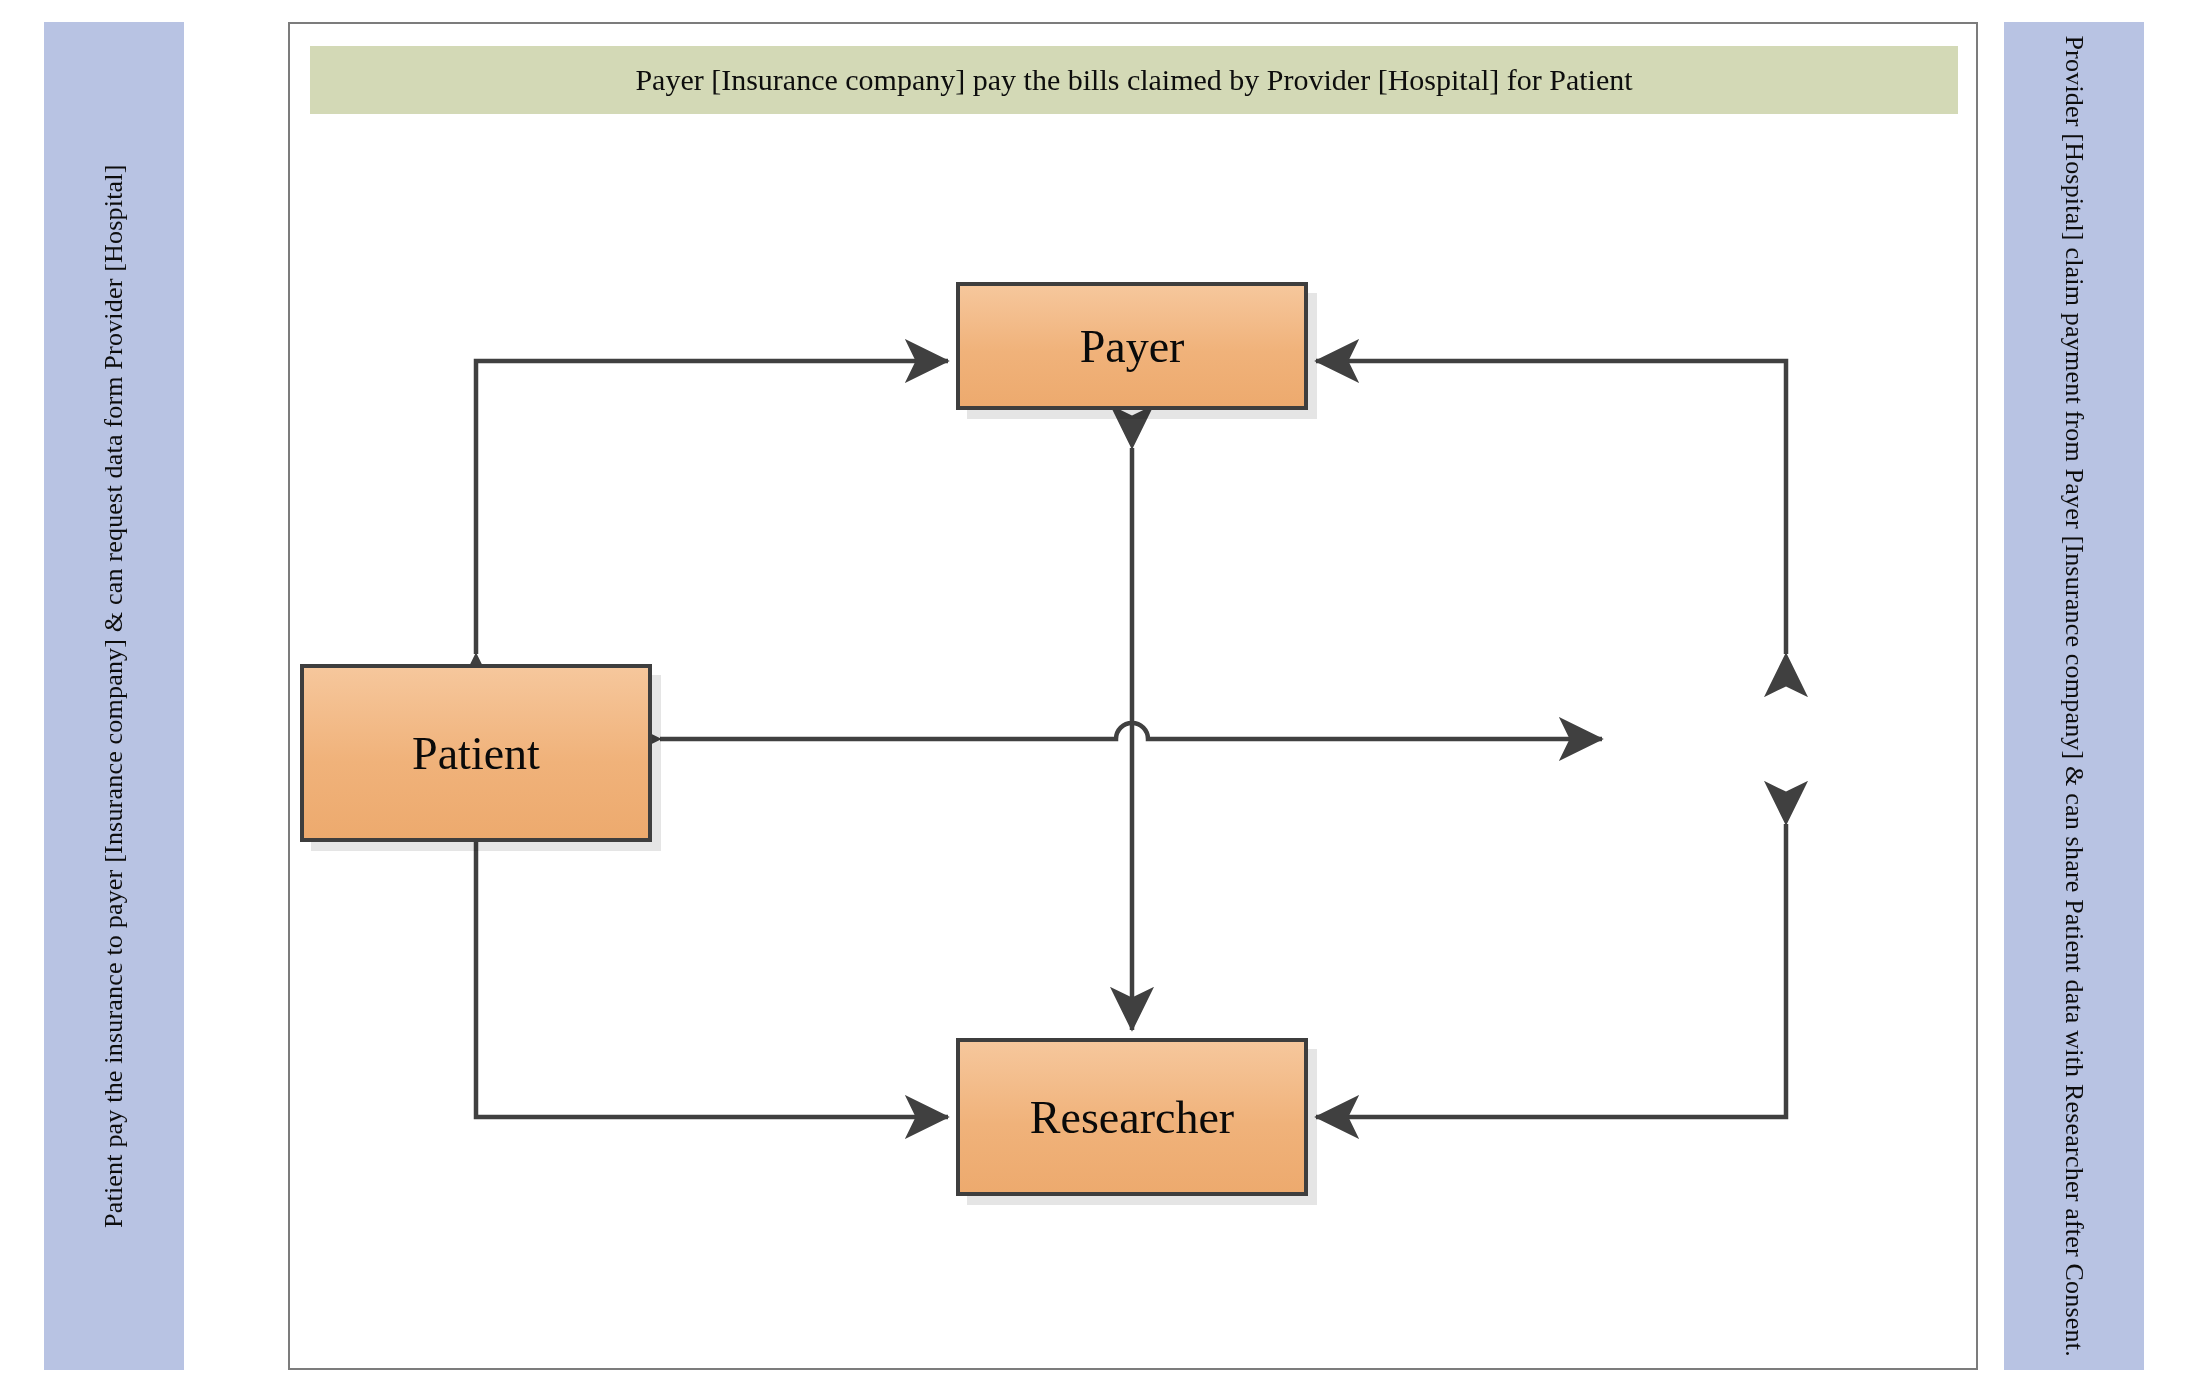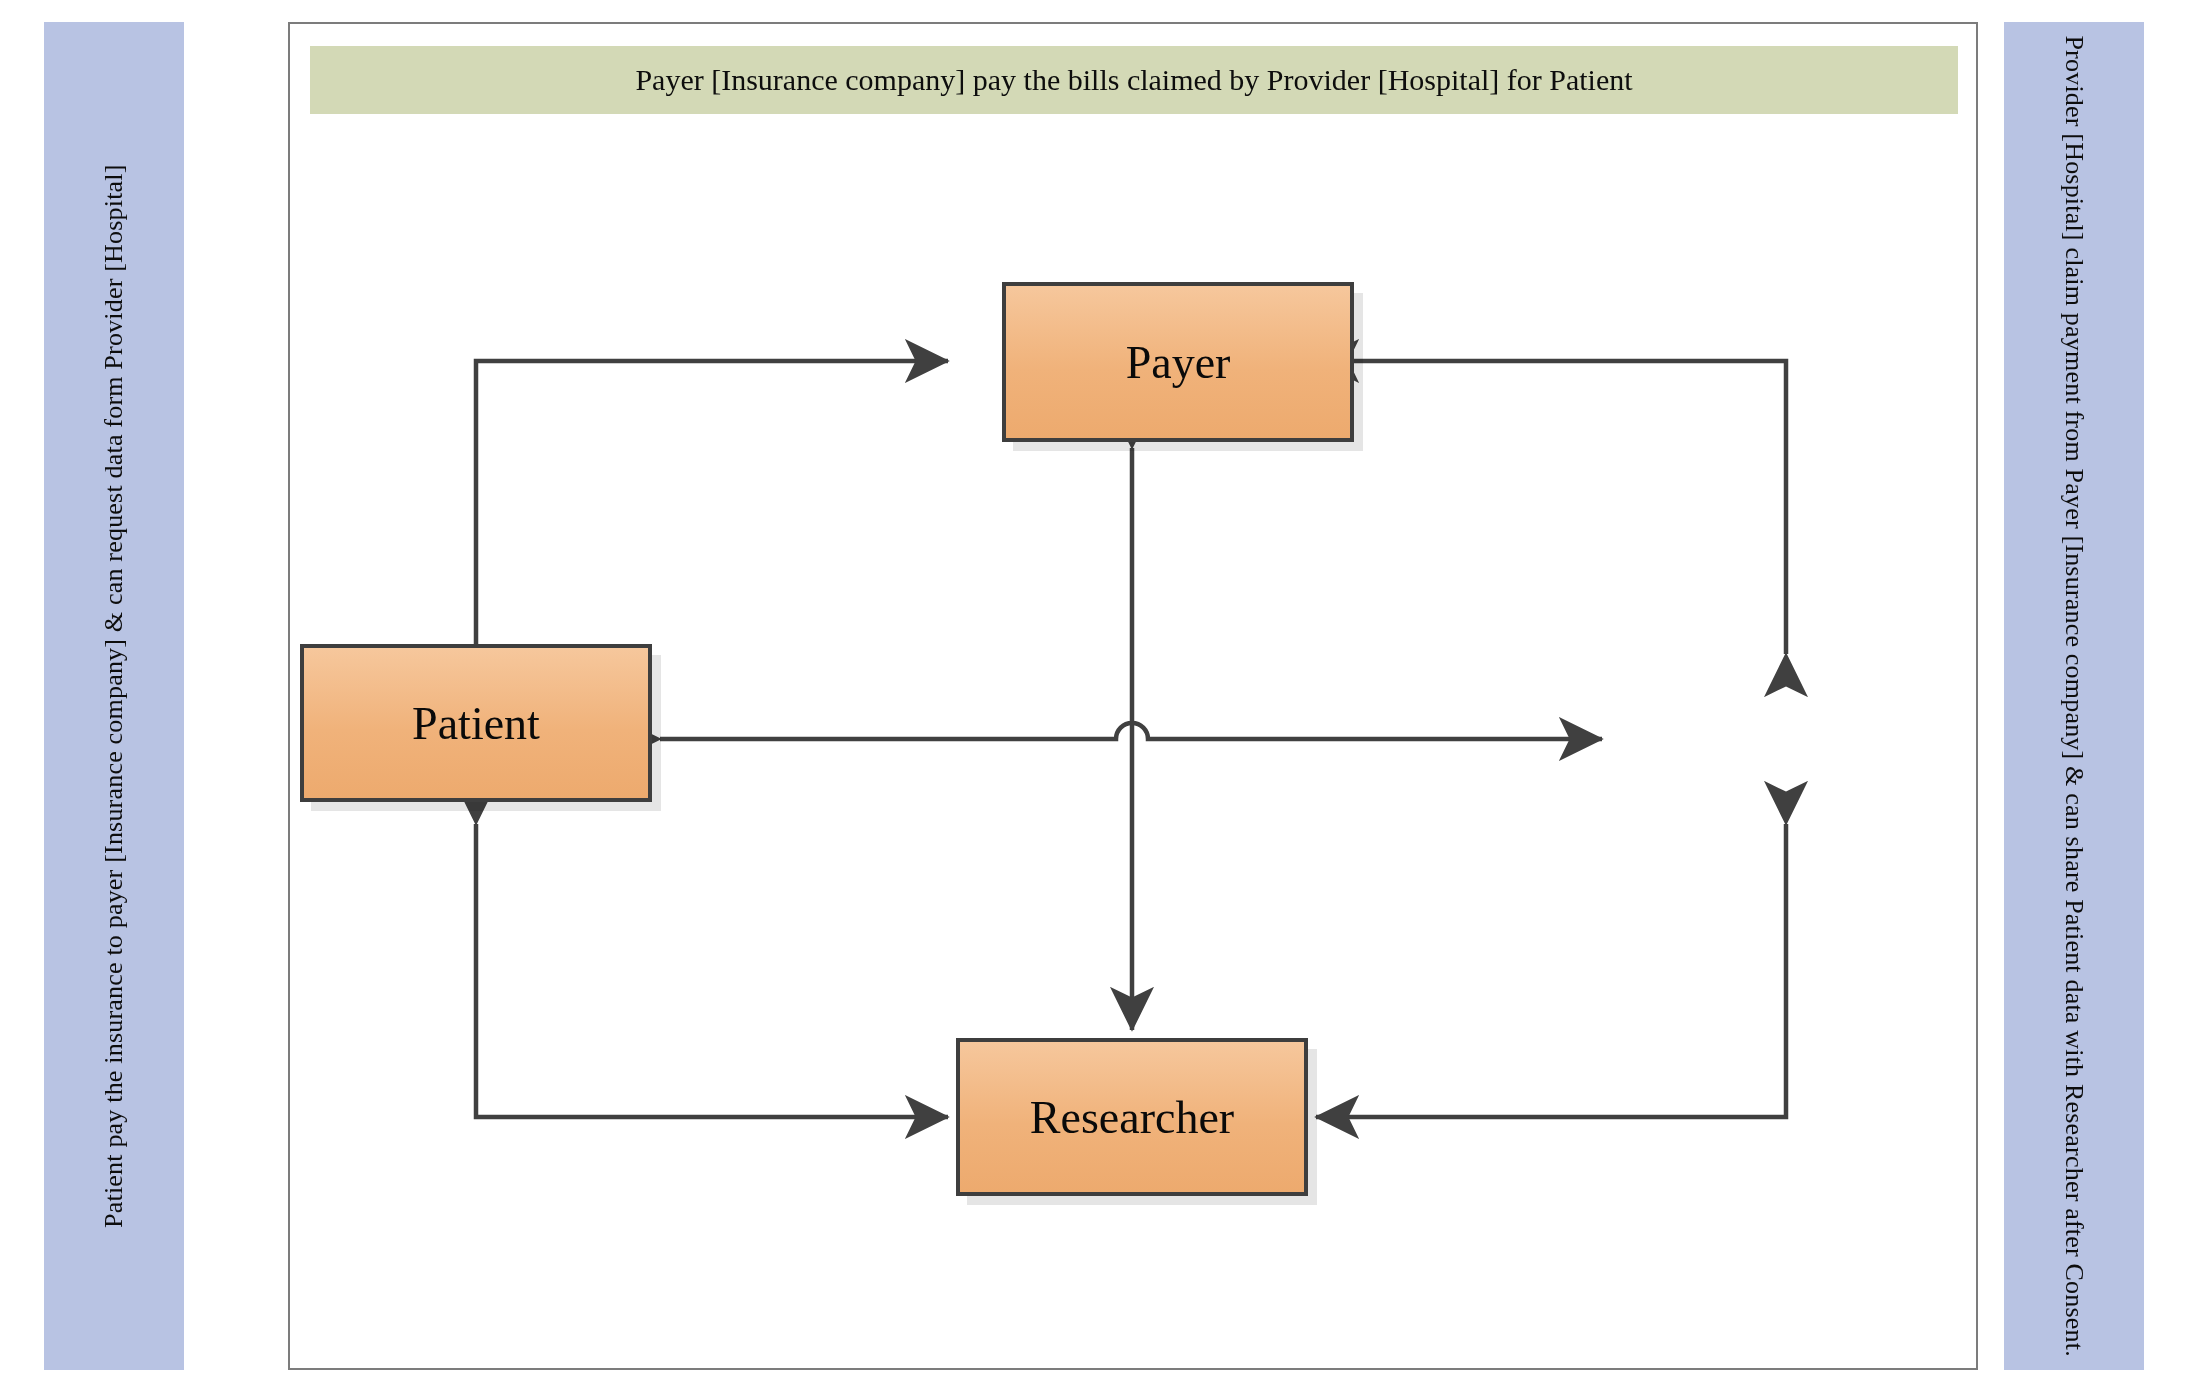--- a/index.html
+++ b/index.html
@@ -53,22 +53,22 @@
   .node{
     position:absolute;
     box-sizing:border-box;
     border:4px solid #3e3e3e;
     background:linear-gradient(180deg,#f6c79c 0%,#f0b27a 55%,#edaa6e 100%);
     box-shadow:10px 10px 0 -1px rgba(0,0,0,0.10);
     display:flex;align-items:center;justify-content:center;
     font-size:46px;
     color:#0a0a0a;
   }
-  #node-payer     { left:666px; top:258px;  width:352px; height:160px;margin-left:46px; }
-  #node-patient   { left:10px;  top:620px;  width:352px; height:158px; }
+  #node-payer     { left:666px; top:258px;  width:352px; height:128px; }
+  #node-patient   { left:10px;  top:640px;  width:352px; height:178px; }
   #node-provider  { left:1320px;top:636px;  width:352px; height:158px; }
   #node-researcher{ left:666px; top:1014px; width:352px; height:158px; }
 
   #edges{ position:absolute; left:0; top:0; width:1690px; height:1348px; }
 </style>
 </head>
 <body>
 
 <div id="left-banner" class="side-banner">
   <div class="vtext">Patient pay the insurance to payer [Insurance company]  &amp; can request data form Provider [Hospital]</div>

